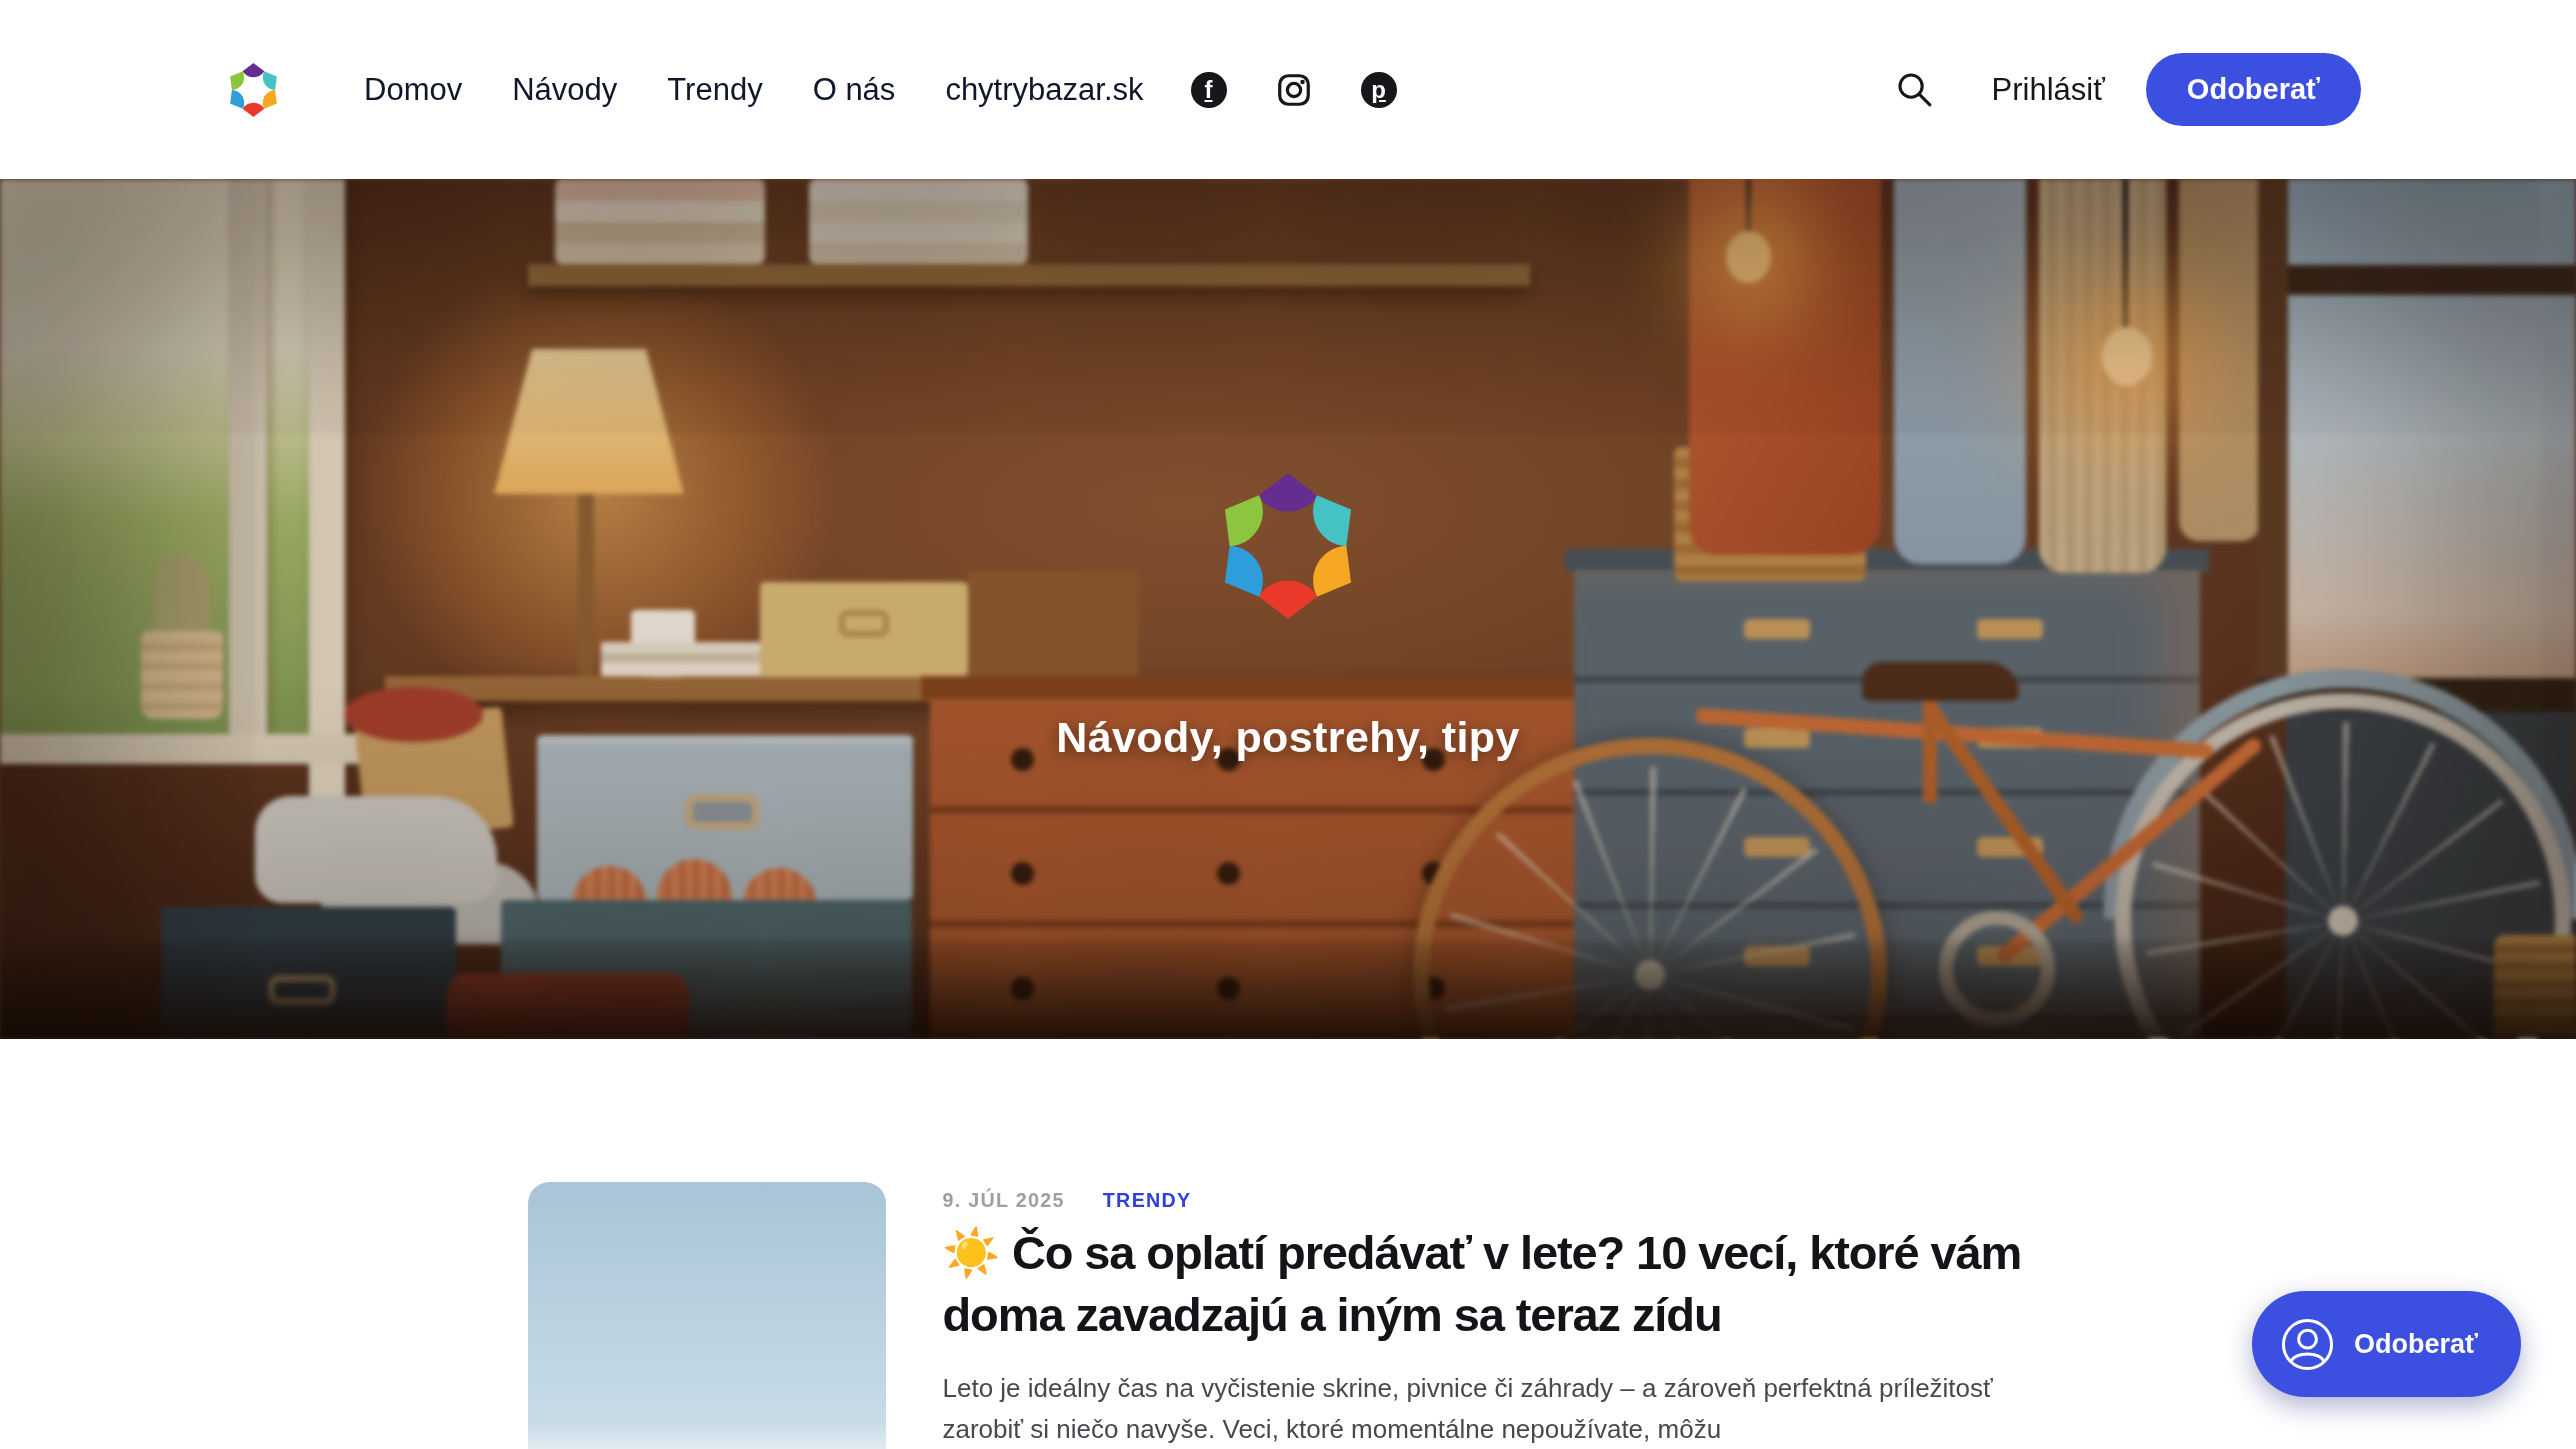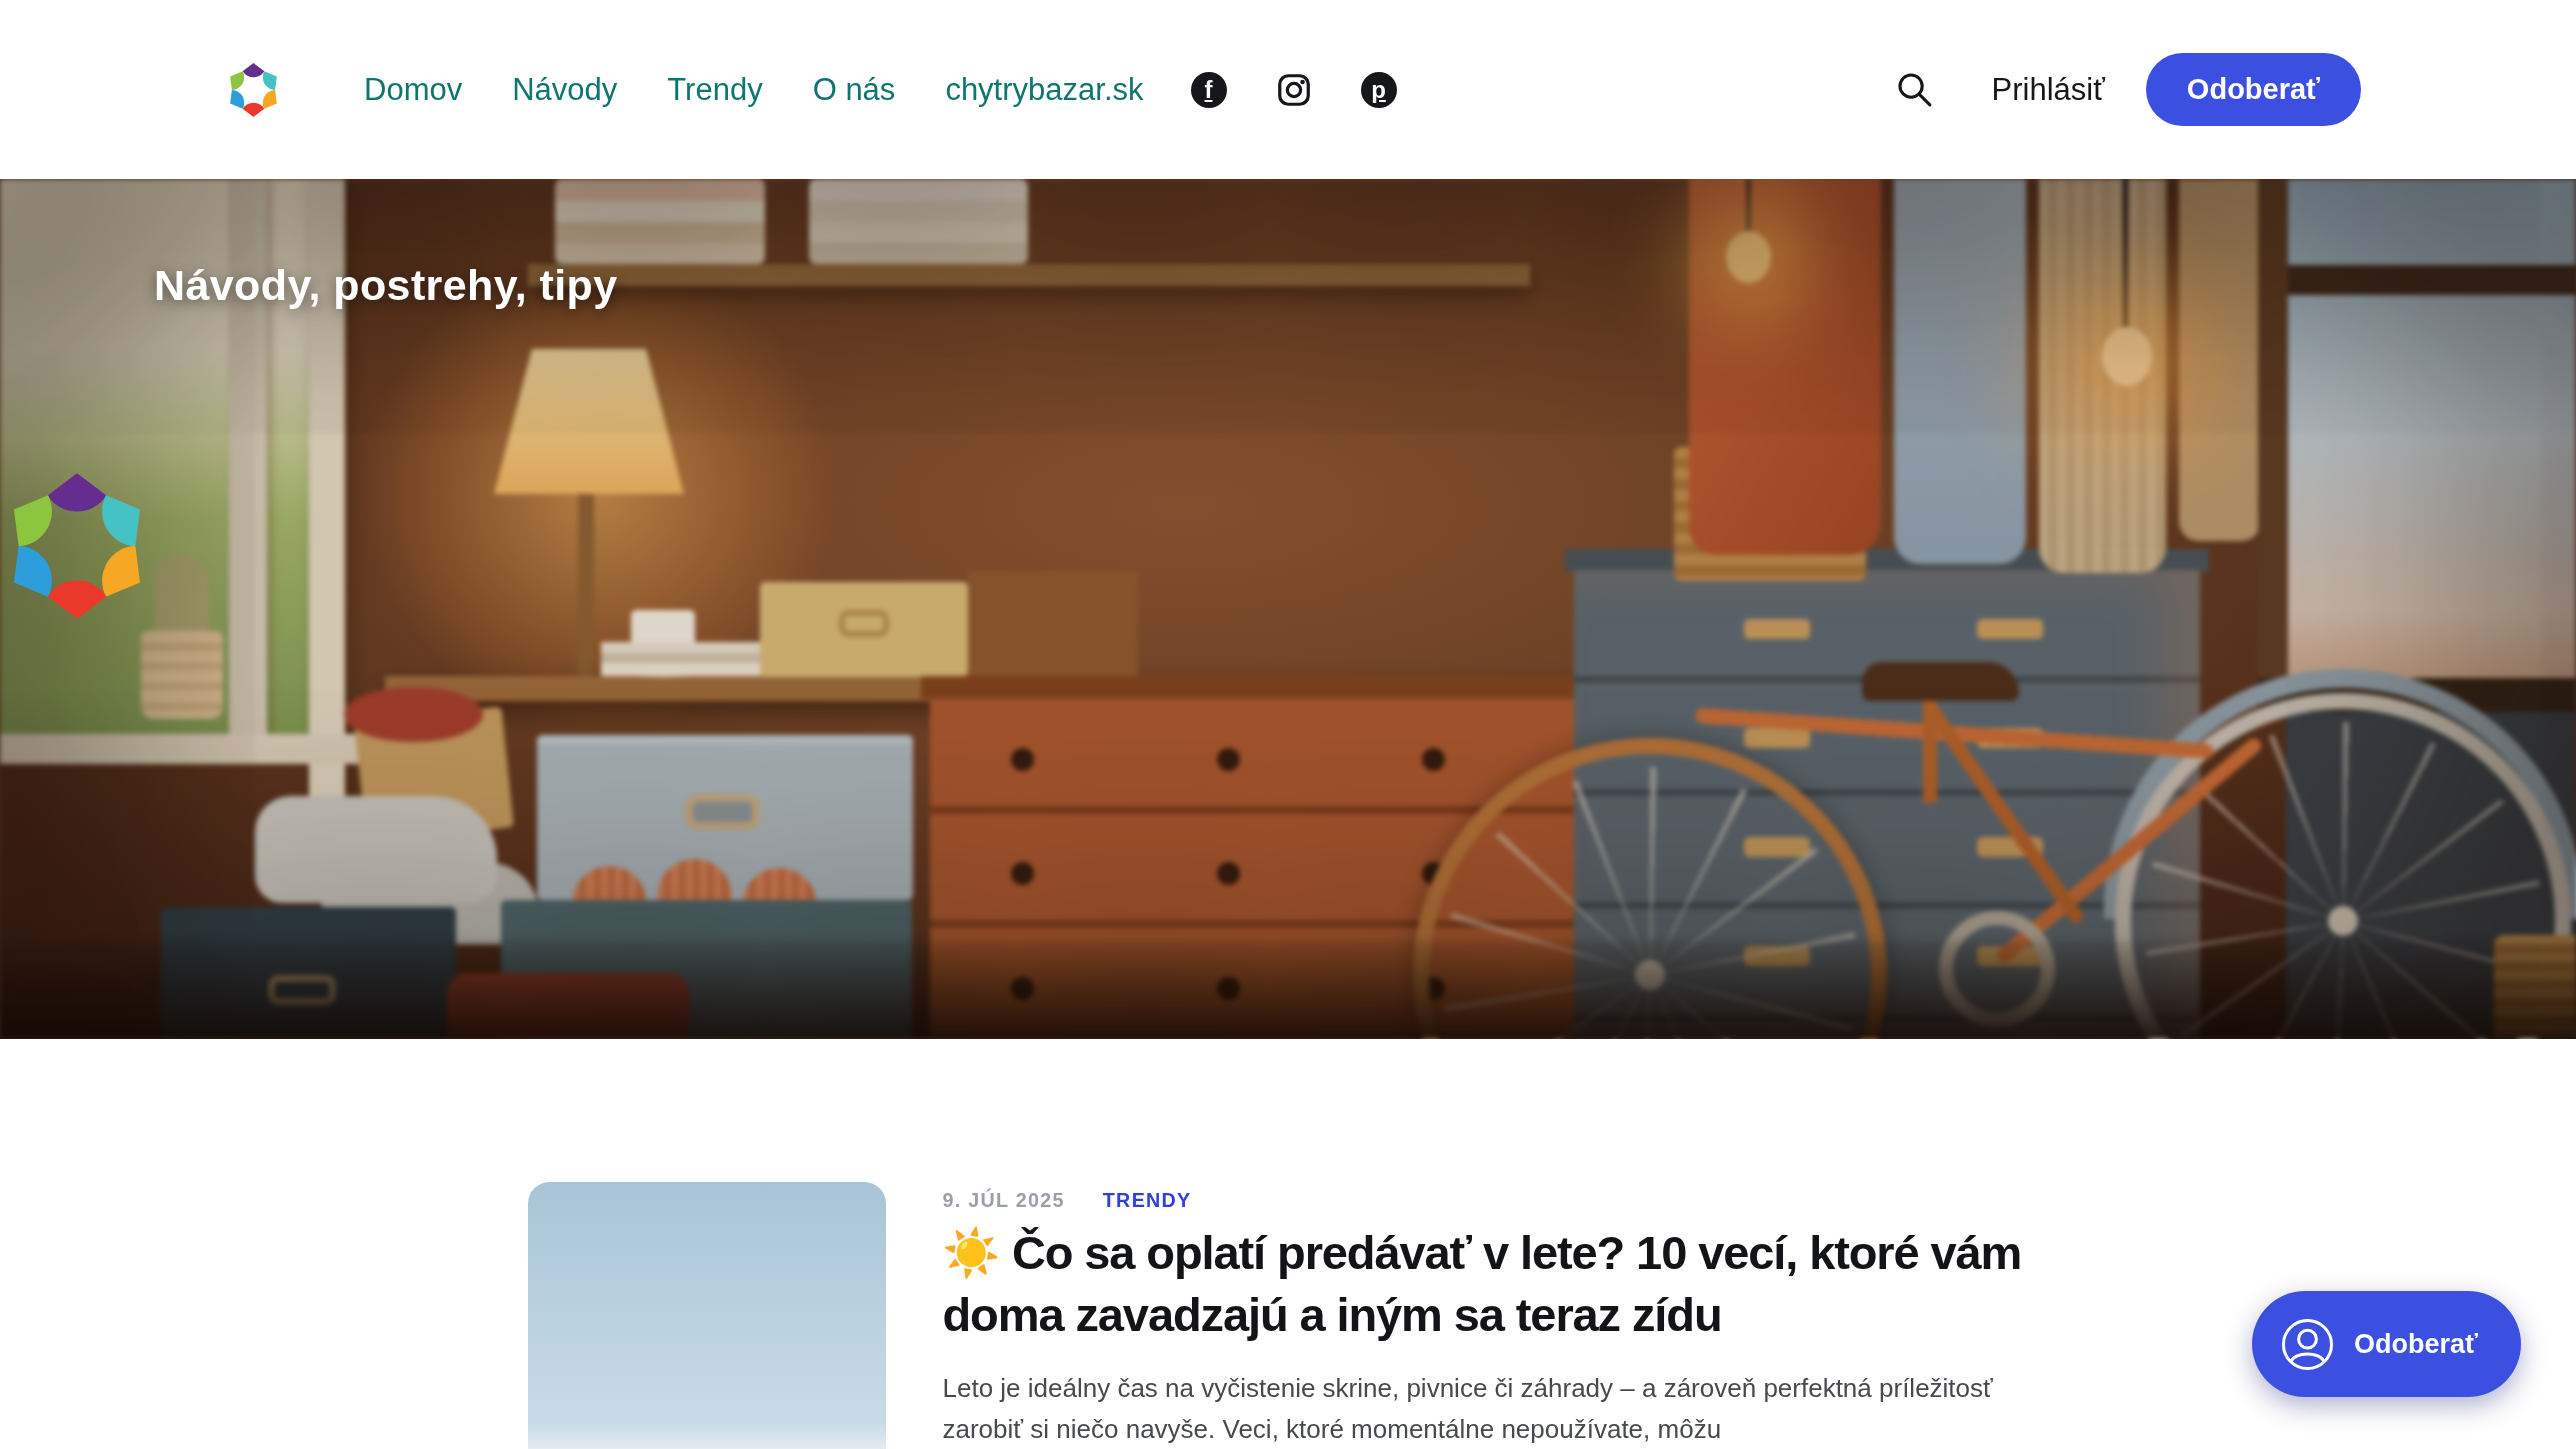--- a/index.html
+++ b/index.html
@@ -4,21 +4,21 @@
 <style>
   * { margin:0; padding:0; box-sizing:border-box; }
   html,body { width:2576px; height:1449px; overflow:hidden; background:#fff;
               font-family:"Liberation Sans", sans-serif; }
 
   
   .header { position:relative; height:179px; background:#fff; display:flex; align-items:center;
             padding:0 215px 0 225px; z-index:5; }
   .logo-svg { width:57px; height:64px; display:block; }
   .nav { display:flex; gap:50px; margin-left:82px; align-items:center; }
-  .nav a { font-size:31px; color:#0f766e; text-decoration:none; white-space:nowrap; }
+  .nav a { font-size:31px; color:#0f172a; text-decoration:none; white-space:nowrap; }
   .socials { display:flex; gap:48px; margin-left:47px; align-items:center; }
   .social-circle { width:36px; height:36px; border-radius:50%; background:#15171a; color:#fff;
                    display:flex; align-items:center; justify-content:center; font-size:24px; font-weight:bold; }
   .spacer { flex:1; }
   .search-btn { width:41px; height:41px; display:flex; align-items:center; justify-content:center; cursor:pointer; }
   .signin { margin:0 41px 0 57px; font-size:31px; color:#15171a; text-decoration:none; }
   .subscribe-btn { height:73px; padding:0 41px; border:none; border-radius:37px; background:#3b4fe0;
                    color:#fff; font-size:29px; font-weight:bold; font-family:inherit; cursor:pointer; }
 
   
@@ -128,21 +128,21 @@
   .h-tube-seat { left:1869px; top:626px; width:268px; height:14.3px; background:#b5672f; transform:rotate(55deg); border-radius:7.2px; }
   .h-chainring { left:1939px; top:732px; width:116px; height:116px; border-radius:50%; border:14.3px solid #b9b2a4; }
   .h-wicker-corner { left:2494px; top:756px; width:82px; height:104px;
       background:repeating-linear-gradient(to bottom,#c89a58 0 9px,#a97c3d 9px 18px); border-radius:10.7px 0 0 0; }
 
   .h-floor { left:0; bottom:0; width:100%; height:107px; background:linear-gradient(to bottom, transparent, rgba(12,7,4,.85)); }
   .h-tint { inset:0; background:rgba(70,35,15,.12); }
   .h-vignette { inset:0; box-shadow:inset 0 0 286px 81px rgba(18,9,4,.55); }
 
   .hero-center { position:absolute; left:0; top:0; width:100%; height:100%;
-                 display:flex; flex-direction:row; z-index:3; }
+                 display:flex; flex-direction:column; align-items:center; z-index:3; }
   .hero-logo { position:static; width:154px; height:170px; margin-top:282px; }
   .hero-tagline { position:static; margin-top:82px; color:#fff; font-size:43px; font-weight:bold;
                   letter-spacing:0.4px; text-shadow:0 2.7px 14.3px rgba(0,0,0,.45); }
 
   
   .article-row { width:1521px; margin:143px auto 0; display:flex; gap:57px; }
   .thumb { width:358px; height:501px; flex:0 0 358px; border-radius:21.5px; overflow:hidden; position:relative;
            background:linear-gradient(to bottom,#a9c4d7 0%,#c7dbe7 48%,#e6eef2 54%,#7fa8b8 56%,#9db9c2 62%,#d9c09a 66%,#c6a276 82%,#a9885f 100%); }
 
   .art-text { flex:1; padding-top:7.2px; }

